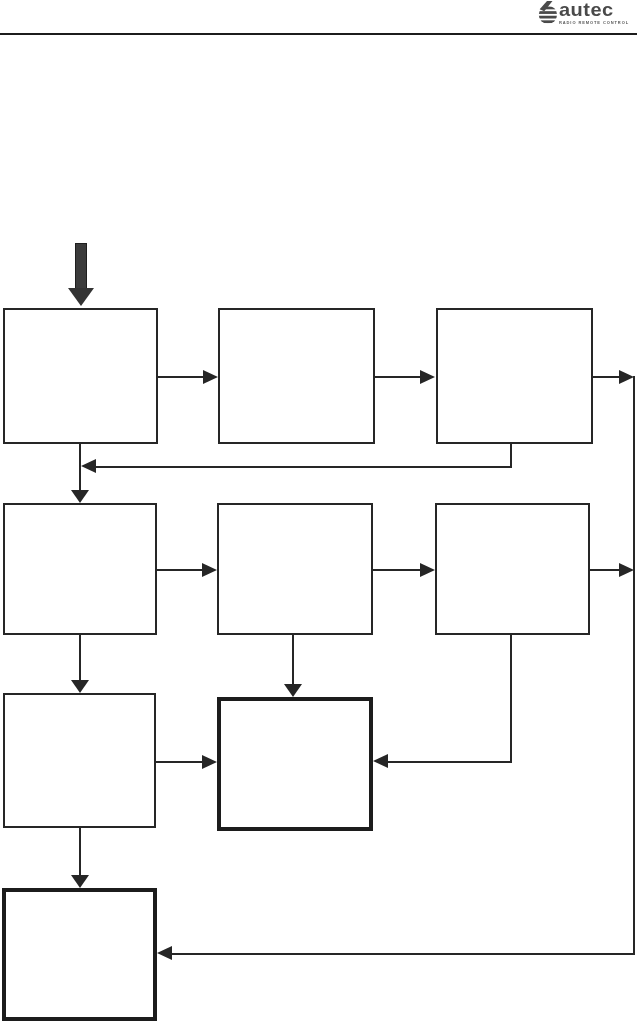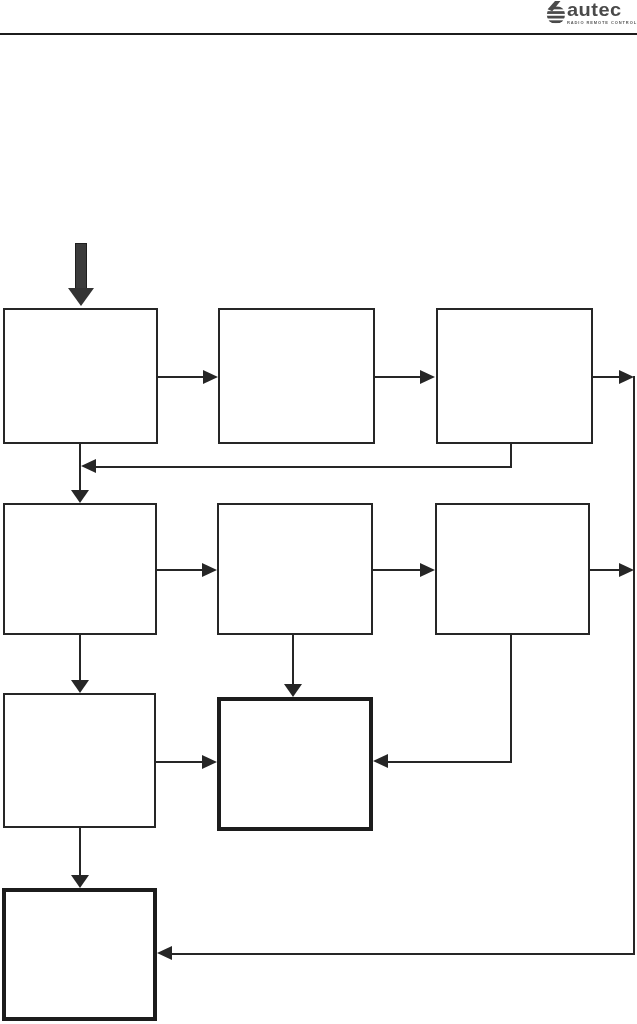--- a/index.html
+++ b/index.html
@@ -1,21 +1,21 @@
 <!DOCTYPE html>
 <html><head>
 <meta charset="utf-8">
 <style>
   html,body{margin:0;padding:0;background:#e8e8e8;font-family:"Liberation Sans",sans-serif;}
   #page{
     position:relative;width:637px;height:1024px;background:#ffffff;
     margin:0 auto;overflow:hidden;
   }
   
-  #logo{position:absolute;top:1px;right:0;display:flex;align-items:flex-start;color:#4a4a4a;}
+  #logo{position:absolute;top:1px;right:8px;display:flex;align-items:flex-start;color:#4a4a4a;}
   #logo .mark{width:22px;height:24px;margin-right:1px;}
   #logo .wordblock{display:flex;flex-direction:column;align-items:flex-start;}
   #logo .brand{
     font-size:20px;font-weight:700;letter-spacing:0.5px;line-height:17px;
     color:#4a4a4a;transform:scaleY(0.95);
   }
   #logo .tagline{
     font-size:4px;letter-spacing:0.9px;font-weight:700;color:#5a5a5a;
     margin-top:1.5px;white-space:nowrap;
   }

